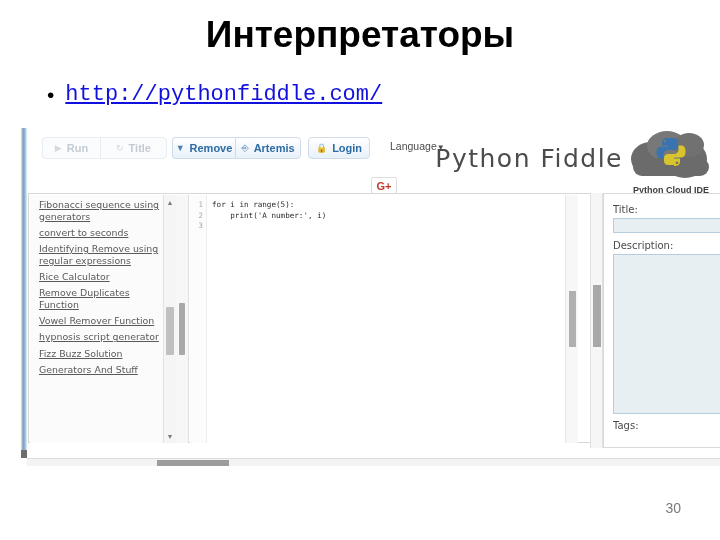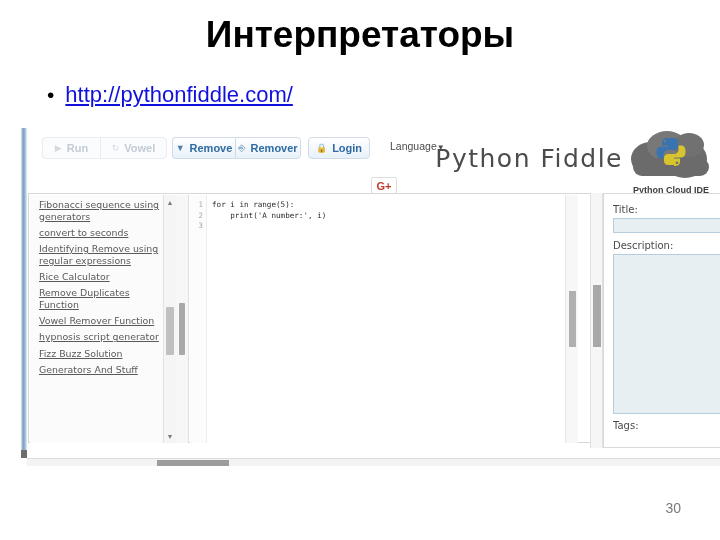--- a/index.html
+++ b/index.html
@@ -41,20 +41,21 @@
     font-size: 21px;
     line-height: 30px;
     color: #000;
   }
   .bullet-link {
     font-size: 22px;
     line-height: 30px;
     color: #1111dd;
     text-decoration: underline;
     text-underline-offset: 2px;
+    font-family: Liberation Mono, monospace;
   }
   .page-number {
     position: absolute;
     right: 39px;
     bottom: 24px;
     font-size: 14px;
     color: #7a7a7a;
   }
 
   
@@ -431,31 +432,31 @@
 
   <div class="toolbar">
 
     <div class="tb-btn disabled btn-run">
       <span class="gl">▶</span>
       <span>Run</span>
     </div>
 
     <div class="tb-btn disabled btn-reset">
       <span class="gl">↻</span>
-      <span>Vowel</span>
+      <span>Title</span>
     </div>
 
     <div class="tb-btn btn-share">
       <span class="gl">▼</span>
       <span>Remove</span>
     </div>
 
     <div class="tb-btn btn-import">
       <span class="gl">⎆</span>
-      <span>Remover</span>
+      <span>Artemis</span>
     </div>
 
     <div class="tb-btn btn-login">
       <span class="gl">🔒</span>
       <span>Login</span>
     </div>
 
     <div class="lang-menu">
       <span>Language</span><span class="caret">▼</span>
     </div>

